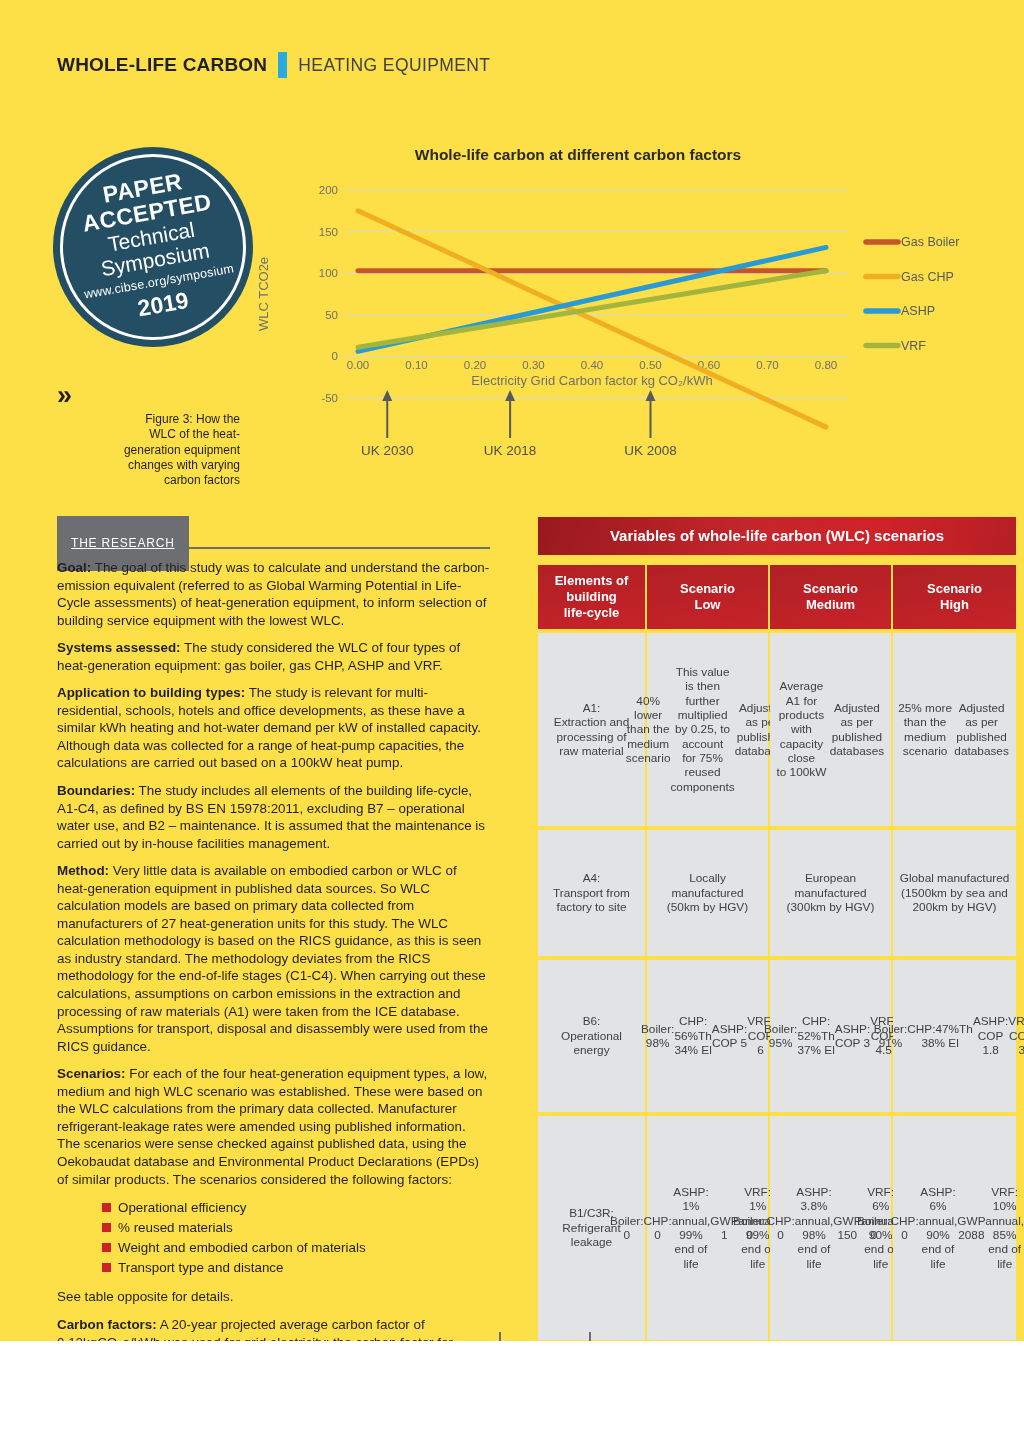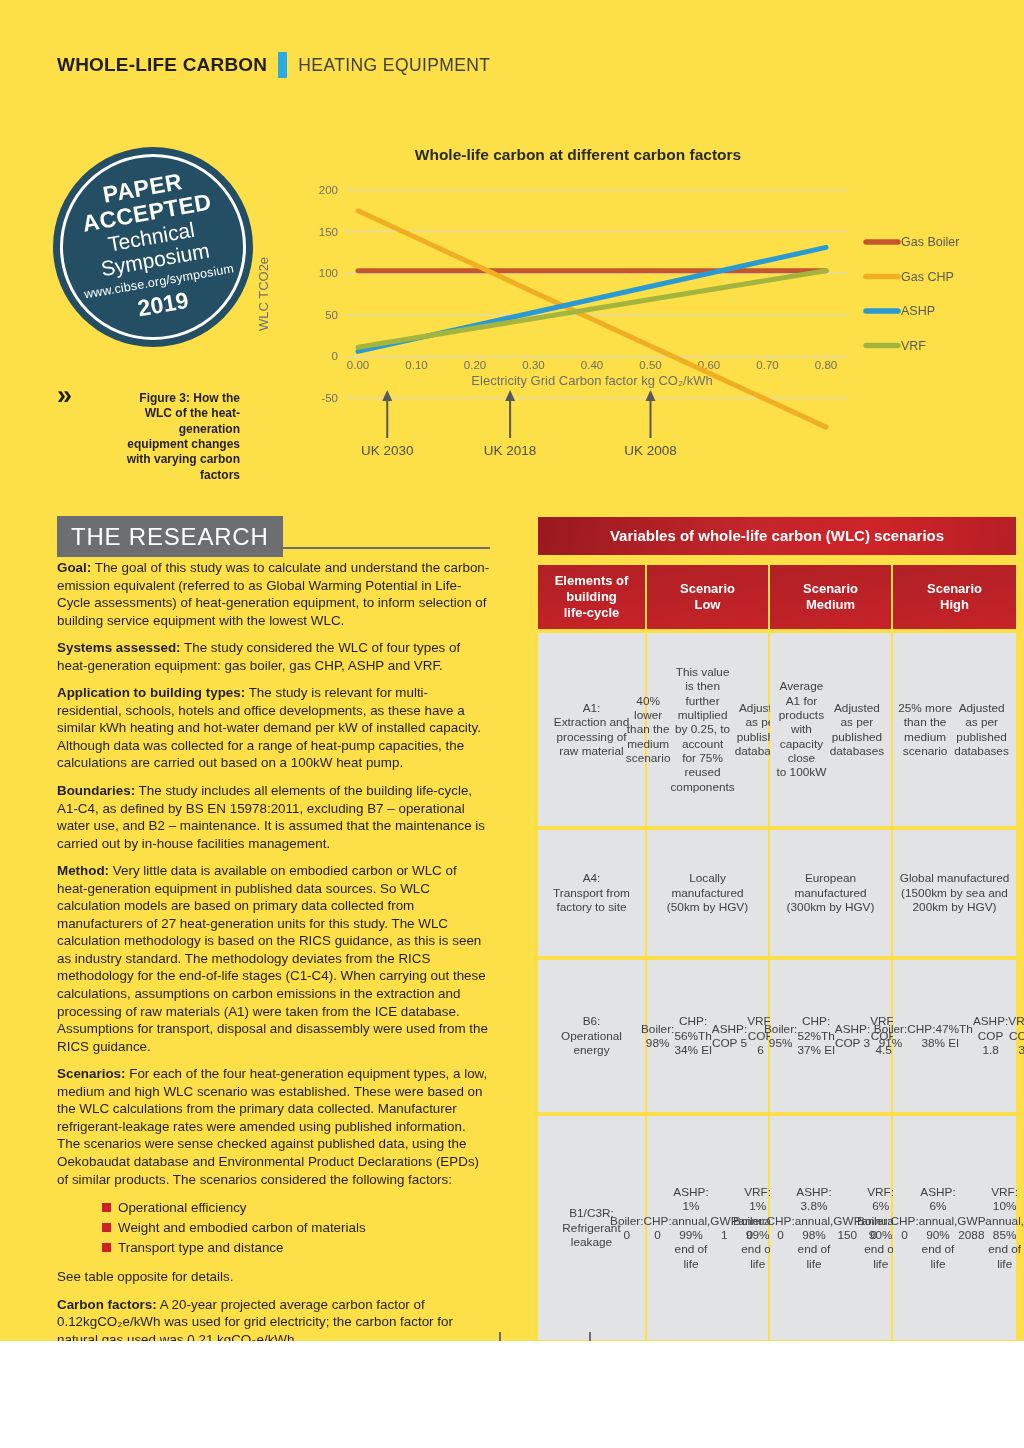--- a/index.html
+++ b/index.html
@@ -23,27 +23,27 @@
   #chart-svg{position:absolute;left:248px;top:138px;width:770px;height:335px;}
   #chart-svg text{font-family:"Liberation Sans",sans-serif;}
   .ct{font-size:15.5px;font-weight:bold;fill:#2a2a2a;}
   .tick{font-size:11.5px;fill:#6d6e71;}
   .ax{font-size:13px;fill:#6d6e71;}
   .leg{font-size:12.5px;fill:#58595b;}
   .ann{font-size:13.5px;fill:#4d4e50;}
   .grid{stroke:#d8d8d8;stroke-width:1;}
   
   .figmark{position:absolute;left:57px;top:380px;font-size:27px;font-weight:bold;color:#231f20;}
-  .figcap{position:absolute;left:116px;top:391px;width:124px;text-align:right;
-          font-size:12px;font-weight:bold;line-height:1.28;color:#231f20;}
+  .figcap{position:absolute;left:116px;top:412px;width:124px;text-align:right;
+          font-size:12px;font-weight:normal;line-height:1.28;color:#231f20;}
   
   .research{position:absolute;left:57px;top:516px;width:433px;}
   .rhead{height:31px;border-bottom:2px solid #6d6e71;}
   .rhead-box{display:inline-block;height:31px;line-height:31px;background:#6d6e71;color:#fff;
-             padding:5px 14px;font-size:24px;letter-spacing:.8px;}
+             padding:12px 14px;font-size:12px;letter-spacing:.8px;text-decoration:underline;}
   .rp{margin:10px 0;font-size:13.4px;line-height:1.31;}
   .lead{font-weight:bold;}
   .bullets{margin:8px 0 2px 0;}
   .bullet-row{font-size:13.4px;line-height:1.5;display:flex;align-items:baseline;margin-left:45px;}
   .bullet-sq{width:9px;height:9px;background:#cc2128;display:inline-block;margin-right:7px;flex:none;
              position:relative;top:0px;}
   .leftrule{position:absolute;left:57px;top:1349px;width:433px;border-top:2px solid #58595b;}
   
   .wlc-table{position:absolute;left:497px;top:517px;width:478px;padding-left:41px;}
   .t-title{height:38px;line-height:38px;text-align:center;color:#fff;font-size:15px;font-weight:bold;
@@ -150,20 +150,24 @@
     <div class="rp"><span class="lead">Method:</span> <span>Very little data is available on embodied carbon or WLC of heat-generation equipment in published data sources. So WLC calculation models are based on primary data collected from manufacturers of 27 heat-generation units for this study. The WLC calculation methodology is based on the RICS guidance, as this is seen as industry standard. The methodology deviates from the RICS methodology for the end-of-life stages (C1-C4). When carrying out these calculations, assumptions on carbon emissions in the extraction and processing of raw materials (A1) were taken from the ICE database. Assumptions for transport, disposal and disassembly were used from the RICS guidance.</span></div>
     <div class="rp"><span class="lead">Scenarios:</span> <span>For each of the four heat-generation equipment types, a low, medium and high WLC scenario was established. These were based on the WLC calculations from the primary data collected. Manufacturer refrigerant-leakage rates were amended using published information. The scenarios were sense checked against published data, using the Oekobaudat database and Environmental Product Declarations (EPDs) of similar products. The scenarios considered the following factors:</span></div>
 
     <div class="bullets">
       <div class="bullet-row">
           <span class="bullet-sq"></span>
           <span>Operational efficiency</span>
         </div>
       <div class="bullet-row">
           <span class="bullet-sq"></span>
+          <span>% reused materials</span>
+        </div>
+      <div class="bullet-row">
+          <span class="bullet-sq"></span>
           <span>Weight and embodied carbon of materials</span>
         </div>
       <div class="bullet-row">
           <span class="bullet-sq"></span>
           <span>Transport type and distance</span>
         </div>
     </div>
 
     <div class="rp"><span>See table opposite for details.</span></div>
     <div class="rp"><span class="lead">Carbon factors:</span> <span>A 20-year projected average carbon factor of 0.12kgCO₂e/kWh was used for grid electricity; the carbon factor for natural gas used was 0.21 kgCO₂e/kWh.</span></div>

